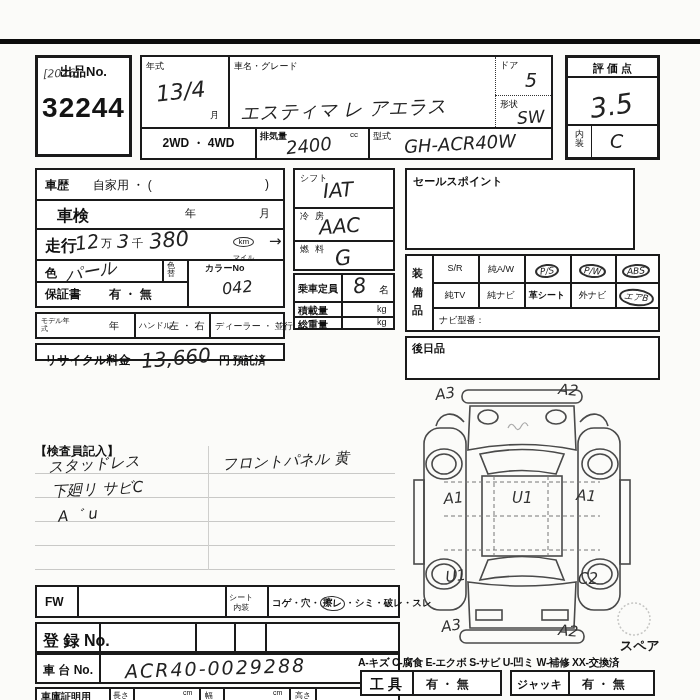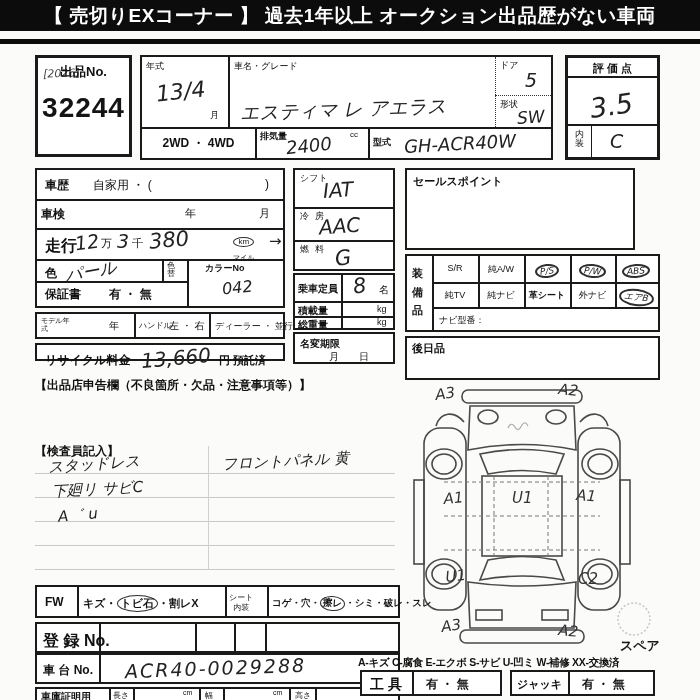--- a/index.html
+++ b/index.html
@@ -17,24 +17,20 @@
   .hln{position:absolute;height:1.5px;background:#1a1a1a}
   .faint{position:absolute;height:1px;background:#c9c9c7}
   .stack{display:inline-block;line-height:1;text-align:center;vertical-align:middle}
   svg text{font-family:"DejaVu Sans",sans-serif}
 </style>
 </head>
 <body>
 
 <div id="sheet">
 
-  <div class="abs" style="left:0;top:0;width:700px;height:31px;background:#0c0c0c;color:#fff;
-              display:flex;align-items:center;justify-content:center;font-size:19px;font-weight:bold;letter-spacing:.5px">
-    <span>【 売切りEXコーナー 】  過去1年以上 オークション出品歴がない車両</span>
-  </div>
   <div class="abs" style="left:0;top:39px;width:700px;height:5px;background:#0c0c0c"></div>
 
   <div class="box b3" style="left:35px;top:55px;width:97px;height:102px">
     <span class="abs hw" style="left:5px;top:9px;font-size:11px;color:#444;transform:rotate(-2deg)">[2026]</span>
     <span class="abs lbl" style="left:22px;top:5px;font-size:13px;font-weight:bold">出品No.</span>
     <span class="abs" style="left:0;top:34px;width:91px;text-align:center;font-size:28px;font-weight:bold;letter-spacing:1px">32244</span>
   </div>
 
   <div class="box" style="left:140px;top:55px;width:413px;height:105px">
 
@@ -54,21 +50,21 @@
 
     <span class="abs lbl sm" style="left:358px;top:2px">ドア</span>
     <span class="abs hw" style="left:383px;top:12px;font-size:19px">5</span>
     <span class="abs lbl sm" style="left:358px;top:41px">形状</span>
     <span class="abs hw" style="left:375px;top:50px;font-size:17px;transform:rotate(-4deg)">SW</span>
 
     <span class="abs lbl" style="left:0;top:78px;width:113px;text-align:center;font-size:12px;font-weight:bold">2WD ・ 4WD</span>
     <span class="abs lbl sm" style="left:118px;top:73px;font-weight:bold">排気量</span>
     <span class="abs lbl" style="left:208px;top:73px;font-size:8px">cc</span>
     <span class="abs hw" style="left:144px;top:78px;font-size:18px;transform:rotate(-6deg)">2400</span>
-    <span class="abs lbl sm" style="left:231px;top:79px;font-weight:bold">型式</span>
+    <span class="abs lbl sm" style="left:231px;top:73px;font-weight:normal">型式</span>
     <span class="abs hw" style="left:262px;top:76px;font-size:18px;transform:rotate(-3deg)">GH-ACR40W</span>
   </div>
 
   <div class="box b3" style="left:565px;top:55px;width:95px;height:105px">
     <div class="abs" style="left:0;top:0;width:89px;height:20px;border-bottom:2px solid #1a1a1a;text-align:center">
       <span class="lbl" style="font-size:11px;font-weight:bold;line-height:20px">評 価 点</span>
     </div>
     <span class="abs hw" style="left:22px;top:32px;font-size:27px;transform:rotate(-8deg)">3.5</span>
     <div class="abs" style="left:0;top:66px;width:89px;height:33px;border-top:2px solid #1a1a1a">
       <div class="abs" style="left:0;top:0;width:24px;height:33px;border-right:1.5px solid #1a1a1a;text-align:center">
@@ -85,21 +81,21 @@
     <div class="hln" style="left:0;top:58px;width:246px"></div>
     <div class="hln" style="left:0;top:89px;width:246px"></div>
     <div class="hln" style="left:0;top:111px;width:150px"></div>
     <div class="vln" style="left:125px;top:89px;height:22px"></div>
     <div class="vln" style="left:150px;top:89px;height:47px"></div>
 
     <span class="abs lbl" style="left:8px;top:7px;font-weight:bold;font-size:12px">車歴</span>
     <span class="abs lbl" style="left:56px;top:7px;font-size:12px">自家用 ・ (</span>
     <span class="abs lbl" style="left:228px;top:7px;font-size:12px">)</span>
 
-    <span class="abs lbl" style="left:4px;top:36px;font-weight:bold;font-size:12px">車検</span>
+    <span class="abs lbl" style="left:20px;top:36px;font-weight:bold;font-size:16px">車検</span>
     <span class="abs lbl" style="left:148px;top:36px;font-size:11px">年</span>
     <span class="abs lbl" style="left:222px;top:36px;font-size:11px">月</span>
 
     <span class="abs lbl" style="left:8px;top:66px;font-weight:bold;font-size:16px">走行</span>
     <span class="abs hw" style="left:38px;top:61px;font-size:19px;transform:rotate(-8deg)">12</span>
     <span class="abs lbl" style="left:64px;top:66px;font-size:11px">万</span>
     <span class="abs hw" style="left:80px;top:60px;font-size:19px">3</span>
     <span class="abs lbl" style="left:95px;top:66px;font-size:11px">千</span>
     <span class="abs hw" style="left:112px;top:58px;font-size:21px;transform:rotate(-5deg)">380</span>
     <span class="abs stack" style="left:196px;top:61px">
@@ -129,21 +125,20 @@
     <span class="abs lbl" style="left:132px;top:5px;font-size:10px">左 ・ 右</span>
     <span class="abs lbl" style="left:178px;top:6px;font-size:9px">ディーラー ・ 並行</span>
   </div>
 
   <div class="box" style="left:35px;top:343px;width:250px;height:18px">
     <span class="abs lbl" style="left:8px;top:7px;font-size:12px;font-weight:bold">リサイクル料金</span>
     <span class="abs hw" style="left:104px;top:1px;font-size:20px;transform:rotate(-5deg)">13,660</span>
     <span class="abs lbl" style="left:182px;top:8px;font-size:11px;font-weight:bold">円 預託済</span>
   </div>
 
-  <span class="abs lbl" style="left:35px;top:377px;font-size:12px;font-weight:bold">【出品店申告欄（不良箇所・欠品・注意事項等）】</span>
 
   <div class="box" style="left:293px;top:168px;width:102px;height:103px">
     <div class="hln" style="left:0;top:37px;width:98px"></div>
     <div class="hln" style="left:0;top:70px;width:98px"></div>
     <span class="abs lbl sm" style="left:5px;top:2px">シフト</span>
     <span class="abs hw" style="left:28px;top:8px;font-size:20px;transform:rotate(-4deg)">IAT</span>
     <span class="abs lbl sm" style="left:5px;top:40px;letter-spacing:6px">冷房</span>
     <span class="abs hw" style="left:24px;top:44px;font-size:20px;transform:rotate(-4deg)">AAC</span>
     <span class="abs lbl sm" style="left:5px;top:73px;letter-spacing:6px">燃料</span>
     <span class="abs hw" style="left:40px;top:76px;font-size:21px;transform:rotate(-6deg)">G</span>
@@ -155,24 +150,20 @@
     <div class="vln" style="left:46px;top:0;height:53px"></div>
     <span class="abs lbl" style="left:3px;top:7px;font-size:10px;font-weight:bold">乗車定員</span>
     <span class="abs hw" style="left:58px;top:-1px;font-size:21px;transform:rotate(-8deg)">8</span>
     <span class="abs lbl" style="left:84px;top:8px;font-size:10px">名</span>
     <span class="abs lbl" style="left:3px;top:29px;font-size:10px;font-weight:bold">積載量</span>
     <span class="abs lbl" style="left:82px;top:29px;font-size:9px">kg</span>
     <span class="abs lbl" style="left:3px;top:43px;font-size:10px;font-weight:bold">総重量</span>
     <span class="abs lbl" style="left:82px;top:42px;font-size:9px">kg</span>
   </div>
 
-  <div class="box" style="left:293px;top:332px;width:102px;height:32px">
-    <span class="abs lbl" style="left:5px;top:3px;font-size:10px;font-weight:bold">名変期限</span>
-    <span class="abs lbl" style="left:34px;top:16px;font-size:10px">月　　日</span>
-  </div>
 
   <div class="box" style="left:405px;top:168px;width:230px;height:82px">
     <span class="abs lbl" style="left:6px;top:4px;font-size:11px;font-weight:bold">セールスポイント</span>
   </div>
 
   <div class="box" style="left:405px;top:254px;width:255px;height:78px">
     <div class="vln" style="left:25px;top:0;height:74px"></div>
     <div class="hln" style="left:25px;top:26px;width:226px"></div>
     <div class="hln" style="left:25px;top:51px;width:226px"></div>
     <div class="vln" style="left:71px;top:0;height:51px"></div>
@@ -264,23 +255,20 @@
   <span class="abs hw" style="left:48px;top:455px;font-size:15px;transform:rotate(-4deg)">スタッドレス</span>
   <span class="abs hw" style="left:52px;top:480px;font-size:15px;transform:rotate(-3deg)">下廻リ サビC</span>
   <span class="abs hw" style="left:58px;top:506px;font-size:15px;transform:rotate(-5deg)">A゛ u</span>
   <span class="abs hw" style="left:222px;top:452px;font-size:15px;transform:rotate(-3deg)">フロントパネル 黄</span>
 
   <div class="box" style="left:35px;top:585px;width:365px;height:33px">
     <div class="vln" style="left:40px;top:0;height:29px"></div>
     <div class="vln" style="left:188px;top:0;height:29px"></div>
     <div class="vln" style="left:230px;top:0;height:29px"></div>
     <span class="abs lbl" style="left:8px;top:8px;font-size:12px;font-weight:bold">FW</span>
-    <span class="abs" style="left:46px;top:8px;font-size:11px;font-weight:bold;white-space:nowrap">
-      <span>キズ・</span><span class="circ" style="border-width:1.5px;font-weight:bold">トビ石</span><span>・割レX</span>
-    </span>
     <span class="abs stack" style="left:192px;top:6px;font-size:8px;line-height:1.25">
       <span>シート</span><br><span>内装</span>
     </span>
     <span class="abs" style="left:235px;top:9px;font-size:9.5px;font-weight:bold;white-space:nowrap">
       <span>コゲ・穴・</span><span class="circ" style="border-width:1.5px;padding:0 2px;transform:rotate(4deg)">擦レ</span><span>・シミ・破レ・スレ</span>
     </span>
   </div>
 
   <div class="box" style="left:35px;top:622px;width:365px;height:31px">
     <div class="vln" style="left:62px;top:0;height:27px"></div>

